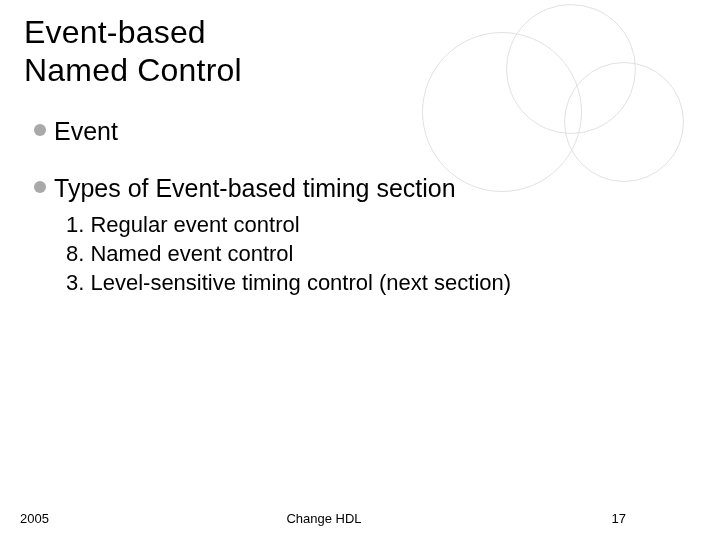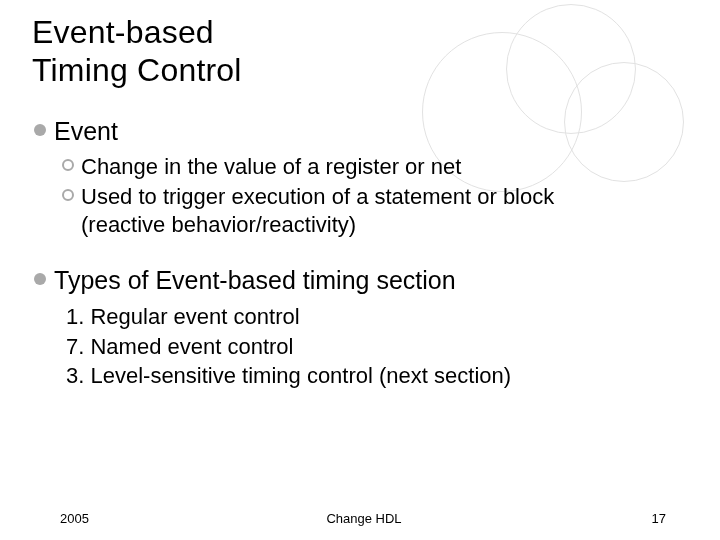--- a/index.html
+++ b/index.html
@@ -30,21 +30,20 @@
   .content {
     position: relative;
     padding: 14px 24px 0 24px;
   }
   .title {
     font-size: 32px;
     font-weight: 400;
     line-height: 1.18;
     margin-bottom: 20px;
     letter-spacing: 0.2px;
-    margin-left: 8px;
   }
   .b1 {
     display: flex;
     align-items: flex-start;
     margin-left: 10px;
     margin-bottom: 6px;
     margin-top: 26px;
   }
   .dot {
     width: 12px; height: 12px;
@@ -91,61 +90,50 @@
   .footer {
     position: absolute;
     bottom: 14px;
     left: 0;
     width: 648px;
     padding: 0 22px 0 20px;
     display: flex;
     justify-content: space-between;
     align-items: center;
     font-size: 13px;
-    margin-left: 40px;
   }
   .footer .center { position: absolute; left: 50%; transform: translateX(-50%); }
 </style>
 </head>
 <body>
 
 <div class="deco-circles">
   <div class="c c1"></div>
   <div class="c c2"></div>
   <div class="c c3"></div>
 </div>
 
 <div class="content">
   <div class="title">
     <span>Event-based</span><br>
-    <span>Timing Control</span>
+    <span>Named Control</span>
   </div>
 
   <div class="b1">
     <div class="dot"></div>
     <div class="b1-text">Event</div>
-  </div>
-  <div class="b2-wrap">
-    <div class="b2">
-      <div class="ring"></div>
-      <div class="b2-text">Change in the value of a register or net</div>
-    </div>
-    <div class="b2">
-      <div class="ring"></div>
-      <div class="b2-text">Used to trigger execution of a statement or block (reactive behavior/reactivity)</div>
-    </div>
   </div>
 
   <div class="b1">
     <div class="dot"></div>
     <div class="b1-text">Types of Event-based timing section</div>
   </div>
   <div class="numlist">
     <div class="numitem">1. Regular event control</div>
-    <div class="numitem">7. Named event control</div>
+    <div class="numitem">8. Named event control</div>
     <div class="numitem">3. Level-sensitive timing control (next section)</div>
   </div>
 </div>
 
 <div class="footer">
   <span>2005</span>
   <span class="center">Change HDL</span>
   <span>17</span>
 </div>
 

